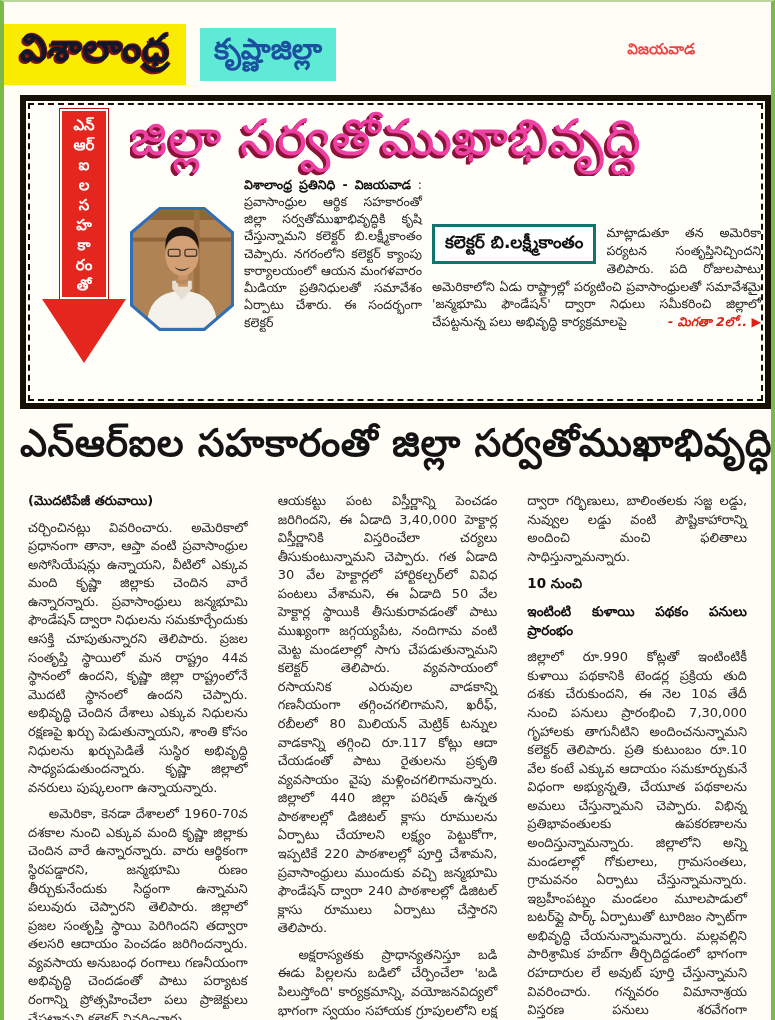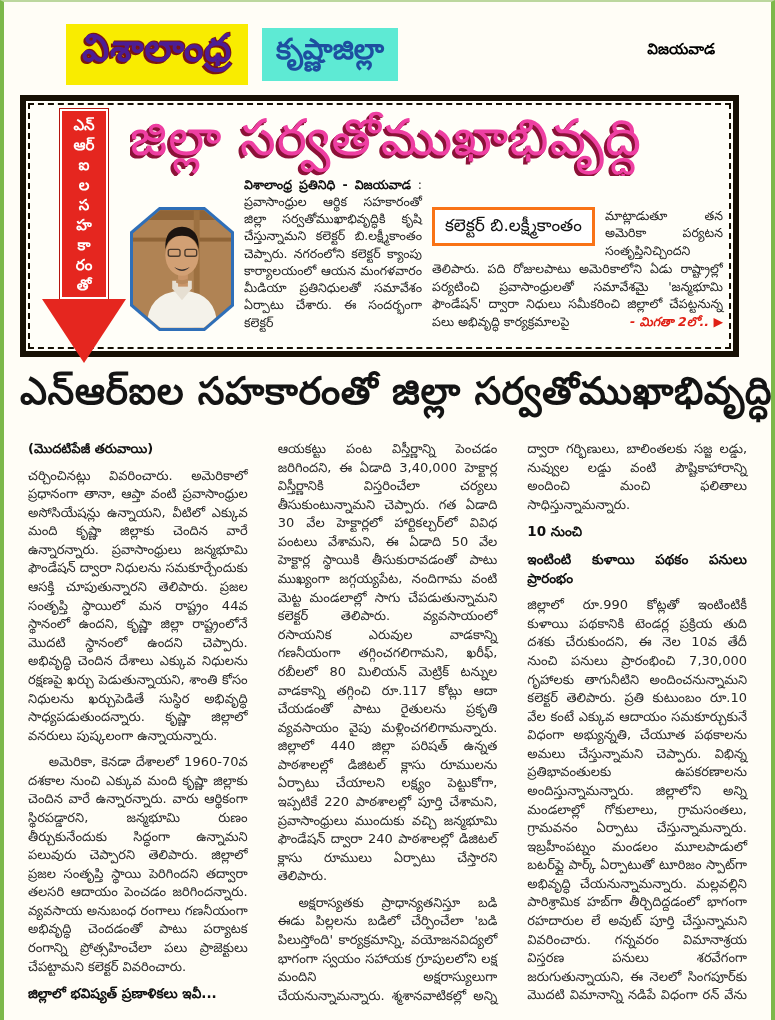--- a/index.html
+++ b/index.html
@@ -9,37 +9,37 @@
   .page {
     position:relative; width:775px; height:1020px; margin:0 auto;
     background:#fffdf6; overflow:hidden;
     border-left:4px solid #7cb84a; border-right:4px solid #7cb84a;
     border-top:2px solid #bcd79e;
   }
 
   
   .header { display:flex; align-items:center; padding:22px 0 8px 0; }
   .masthead-paper {
-    margin-left:62px; background:#f9ec00; padding:2px 16px 6px;
-    font-size:38px; font-weight:bold; color:#4c1d95; letter-spacing:1px;
+    background:#f9ec00; padding:2px 16px 6px;
+    font-size:38px; font-weight:bold; color:#0f172a; letter-spacing:1px;
     text-shadow:-2px 2px 0 #7a1410, 1px -1px 0 #7a1410;
   }
   .masthead-edition {
     margin-left:14px; background:#5eead4; padding:4px 14px 8px;
     font-size:29px; font-weight:bold; color:#1d4fa0;
   }
-  .header-right { margin-left:auto; margin-right:56px; text-align:right; color:#000000; }
+  .header-right { margin-left:auto; margin-right:76px; text-align:right; color:#ef4444; }
   .header-city { font-size:15px; font-weight:bold; margin-bottom:8px; }
   .header-date { font-size:16px; font-weight:bold; }
 
   
   .lead-box {
-    position:relative; margin:2px 32px 0 16px; height:262px;
+    position:relative; margin:2px 0 0 16px; height:314px;
     border:6px solid #171004; outline:2px dashed #171004; outline-offset:-10px;
-    background:#fffef8; padding:6px 10px 6px 104px;
+    background:#fffef8; padding:6px 4px 6px 104px;
   }
   .arrow-wrap { position:absolute; left:16px; top:8px; width:84px; }
   .arrow-shaft {
     width:48px; margin:0 auto; background:#e5261f; border:2px solid #fff;
     box-shadow:0 0 0 1px #b3140e; display:flex; flex-direction:column;
     align-items:center; padding:4px 0 2px;
   }
   .arrow-shaft span { color:#fff; font-weight:bold; font-size:15px; line-height:20px; }
   .arrow-head {
     width:0; height:0; margin:0 auto;
@@ -61,22 +61,22 @@
   .photo-inner {
     width:100%; height:100%;
     clip-path:polygon(28% 0,72% 0,100% 20%,100% 80%,72% 100%,28% 100%,0 80%,0 20%);
     background:linear-gradient(90deg,#a97c4f 0 30%,#c09465 30% 60%,#a97c4f 60% 100%);
   }
   .photo-inner svg { width:100%; height:100%; display:block; }
   .intro-a { flex:0 0 178px; font-size:12.5px; line-height:1.38; color:#222; text-align:justify; }
   .intro-a .dateline { font-weight:bold; color:#111; }
   .intro-b { flex:1; font-size:12.5px; line-height:1.42; color:#222; text-align:justify; }
   .collector-box {
-    float:left; border:3px solid #f97316; padding:3px 10px 6px; margin:0 10px 4px 0;
-    font-size:17px; font-weight:normal; color:#111; background:#fff; white-space:nowrap;
+    float:left; border:3px solid #0f766e; padding:3px 10px 6px; margin:0 10px 4px 0;
+    font-size:17px; font-weight:bold; color:#111; background:#fff; white-space:nowrap;
   }
   .more-note { color:#e02015; font-weight:bold; font-style:italic; float:right; }
   .more-note .tri { font-style:normal; }
 
   
   .story-headline {
     padding:12px 16px 6px; font-size:38px; font-weight:700; color:#141414;
     letter-spacing:0.5px; white-space:nowrap; overflow:hidden;
   }
 

